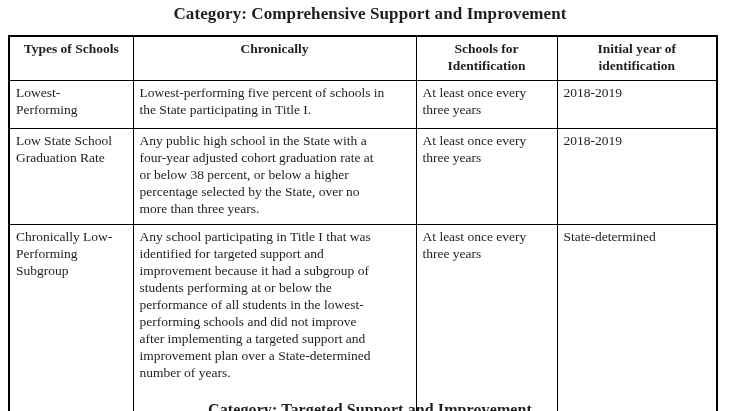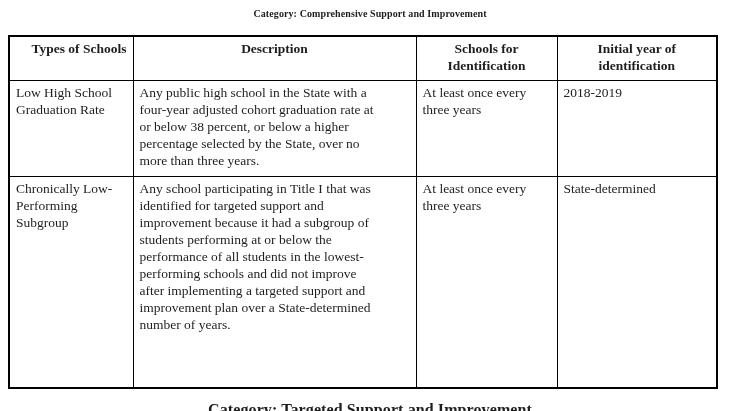--- a/index.html
+++ b/index.html
@@ -15,21 +15,21 @@
     font-family: "Liberation Serif", serif;
     color: #1e1e1e;
   }
   .doc-title {
     position: absolute;
     top: 4px;
     left: 0;
     width: 740px;
     text-align: center;
     font-weight: bold;
-    font-size: 10px;
+    font-size: 17px;
     line-height: 20px;
     letter-spacing: 0.1px;
   }
   table.csi-table {
     position: absolute;
     left: 8px;
     top: 35px;
     width: 708px;
     border-collapse: collapse;
     table-layout: fixed;
@@ -44,21 +44,21 @@
     font-size: 13.5px;
     line-height: 17px;
     white-space: pre-line;
     overflow: hidden;
   }
   .csi-table th {
     font-weight: bold;
     text-align: center;
   }
   .csi-table th.align-left {
-    text-align: right;
+    text-align: center;
   }
   .csi-table td {
     font-weight: normal;
     text-align: left;
   }
   tr.header-row   { height: 44px; }
   tr.row-0        { height: 48px; }
   tr.row-1        { height: 96px; }
   tr.row-2        { height: 212px; }
   .next-title {
@@ -81,30 +81,39 @@
 <table class="csi-table">
   <colgroup>
     <col style="width:124px">
     <col style="width:283px">
     <col style="width:141px">
     <col style="width:160px">
   </colgroup>
   <thead>
     <tr class="header-row">
       <th class="align-left">Types of Schools</th>
-      <th>Description</th>
+      <th>Chronically</th>
       <th>Schools for
 Identification</th>
       <th>Initial year of
 identification</th>
     </tr>
   </thead>
   <tbody>
+    <tr class="row-0">
+      <td>Lowest-
+Performing</td>
+      <td>Lowest-performing five percent of schools in
+the State participating in Title I.</td>
+      <td>At least once every
+three years</td>
+      <td>2018-2019</td>
+    </tr>
     <tr class="row-1">
-      <td>Low High School
+      <td>Low State School
 Graduation Rate</td>
       <td>Any public high school in the State with a
 four-year adjusted cohort graduation rate at
 or below 38 percent, or below a higher
 percentage selected by the State, over no
 more than three years.</td>
       <td>At least once every
 three years</td>
       <td>2018-2019</td>
     </tr>

